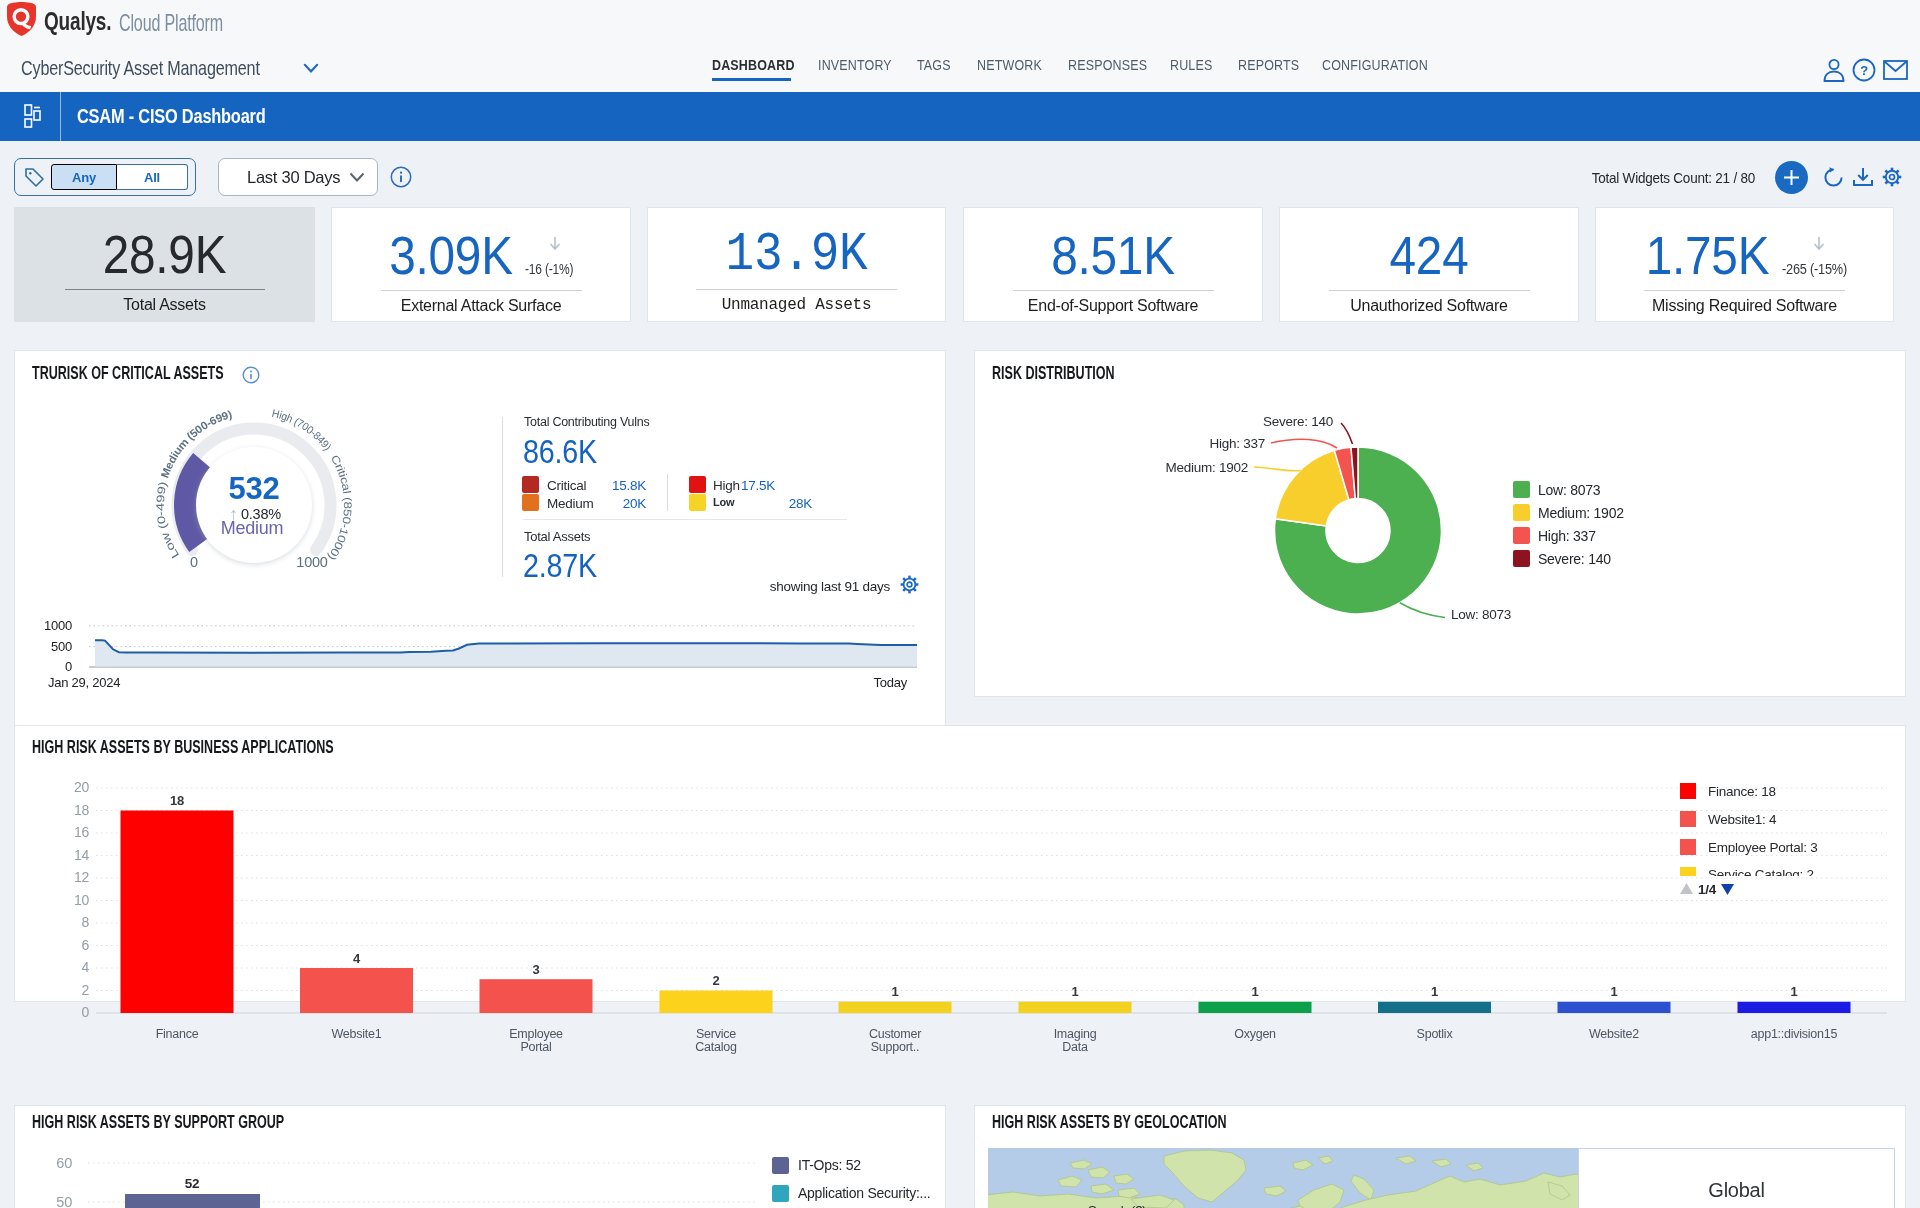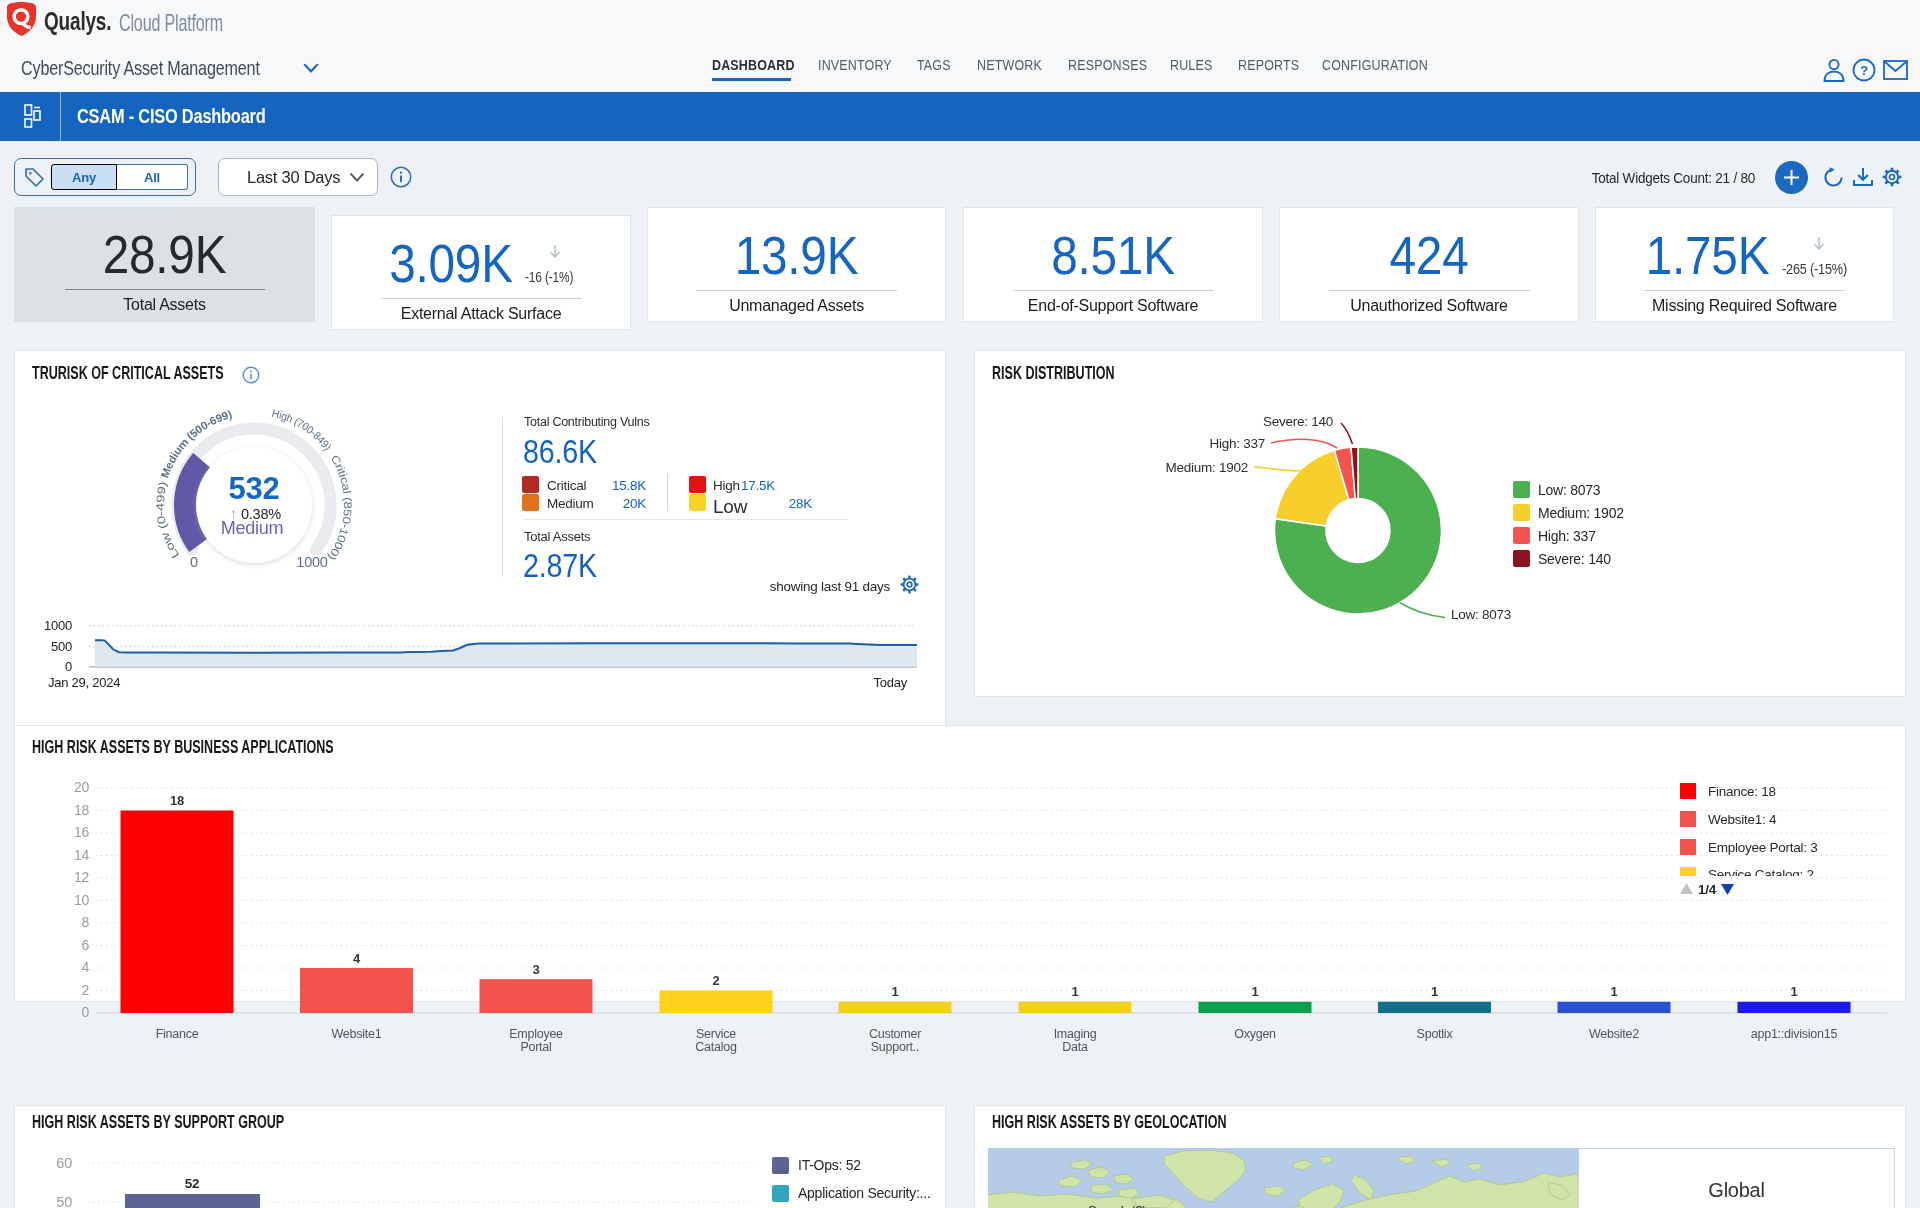--- a/index.html
+++ b/index.html
@@ -121,31 +121,31 @@
   </div>
 
   <div id="kpirow">
 
     <div class="abs" style="left:14px;top:207px;width:301px;height:115px;background:#dce1e6;">
       <div class="kpival" style="margin-top:17px;color:#26292e;">28.9K</div>
       <div class="kpiline" style="width:200px;margin:4px auto 0;background:#7e8389;"></div>
       <div class="kpilabel" style="margin-top:6px;">Total Assets</div>
     </div>
 
-    <div class="card" style="left:331px;top:207px;width:300px;height:115px;margin-top:8px;">
+    <div class="card" style="left:331px;top:207px;width:300px;height:115px;">
       <div class="kpival" style="margin-top:17px;margin-left:-60px;">3.09K</div>
       <div class="abs" style="left:193px;top:52px;font-size:15px;color:#33383d;transform:scaleX(0.8);transform-origin:left top;">-16 (-1%)</div>
       <svg class="abs" style="left:217px;top:28px" width="12" height="15" viewBox="0 0 12 15">
         <path d="M6 1 V12.2 M1.5 8 L6 13 L10.5 8" fill="none" stroke="#b6c2ca" stroke-width="1.6"></path>
       </svg>
       <div class="kpiline" style="width:201px;margin:4px auto 0;"></div>
       <div class="kpilabel" style="margin-top:6px;">External Attack Surface</div>
     </div>
 
-    <div class="card" style="left:647px;top:207px;width:299px;height:115px;">
+    <div class="card" style="left:647px;top:207px;width:299px;height:115px;font-family:Liberation Mono, monospace;">
       <div class="kpival" style="margin-top:17px;">13.9K</div>
       <div class="kpiline" style="width:201px;margin:4px auto 0;"></div>
       <div class="kpilabel" style="margin-top:6px;">Unmanaged Assets</div>
     </div>
 
     <div class="card" style="left:963px;top:207px;width:300px;height:115px;">
       <div class="kpival" style="margin-top:17px;">8.51K</div>
       <div class="kpiline" style="width:201px;margin:4px auto 0;"></div>
       <div class="kpilabel" style="margin-top:6px;">End-of-Support Software</div>
     </div>
@@ -206,21 +206,21 @@
     <div class="abs" style="left:532px;top:127px;font-size:13.5px;color:#2a2e33;">Critical</div>
     <div class="abs" style="left:560px;top:127px;width:71px;text-align:right;font-size:13.5px;color:#1563be;">15.8K</div>
     <div class="abs" style="left:507px;top:143px;width:17px;height:17px;background:#e2711d;border-radius:2px;"></div>
     <div class="abs" style="left:532px;top:145px;font-size:13.5px;color:#2a2e33;">Medium</div>
     <div class="abs" style="left:560px;top:145px;width:71px;text-align:right;font-size:13.5px;color:#1563be;">20K</div>
     <div class="abs" style="left:652px;top:123px;width:1px;height:37px;background:#d6dbe1;"></div>
     <div class="abs" style="left:674px;top:125px;width:17px;height:17px;background:#e01310;border-radius:2px;"></div>
     <div class="abs" style="left:698px;top:127px;font-size:13.5px;color:#2a2e33;">High</div>
     <div class="abs" style="left:726px;top:127px;width:71px;font-size:13.5px;color:#1563be;">17.5K</div>
     <div class="abs" style="left:674px;top:143px;width:17px;height:17px;background:#f5d327;border-radius:2px;"></div>
-    <div class="abs" style="left:698px;top:145px;font-size:19px;color:#2a2e33;">Low</div>
+    <div class="abs" style="left:698px;top:145px;font-size:11px;color:#2a2e33;font-weight:bold;">Low</div>
     <div class="abs" style="left:726px;top:145px;width:71px;text-align:right;font-size:13.5px;color:#1563be;">28K</div>
     <div class="abs" style="left:508px;top:168px;width:324px;height:1px;background:#e3e6ea;"></div>
     <div class="abs" style="left:509px;top:178px;font-size:13px;color:#2a2e33;">Total Assets</div>
     <div class="abs" style="left:508px;top:196px;font-size:33px;color:#1563be;transform:scaleX(0.87);transform-origin:left top;">2.87K</div>
     <div class="abs" style="left:660px;top:228px;width:215px;text-align:right;font-size:13.5px;color:#24282c;">showing last 91 days</div>
     <svg class="abs" style="left:884px;top:223px" width="21" height="21" viewBox="0 0 22 22">
       <g stroke="#1b67c1" fill="none">
         <circle cx="11" cy="11" r="6.2" stroke-width="1.9"></circle>
         <circle cx="11" cy="11" r="2.5" stroke-width="1.7"></circle>
         <g stroke-width="2.6">

